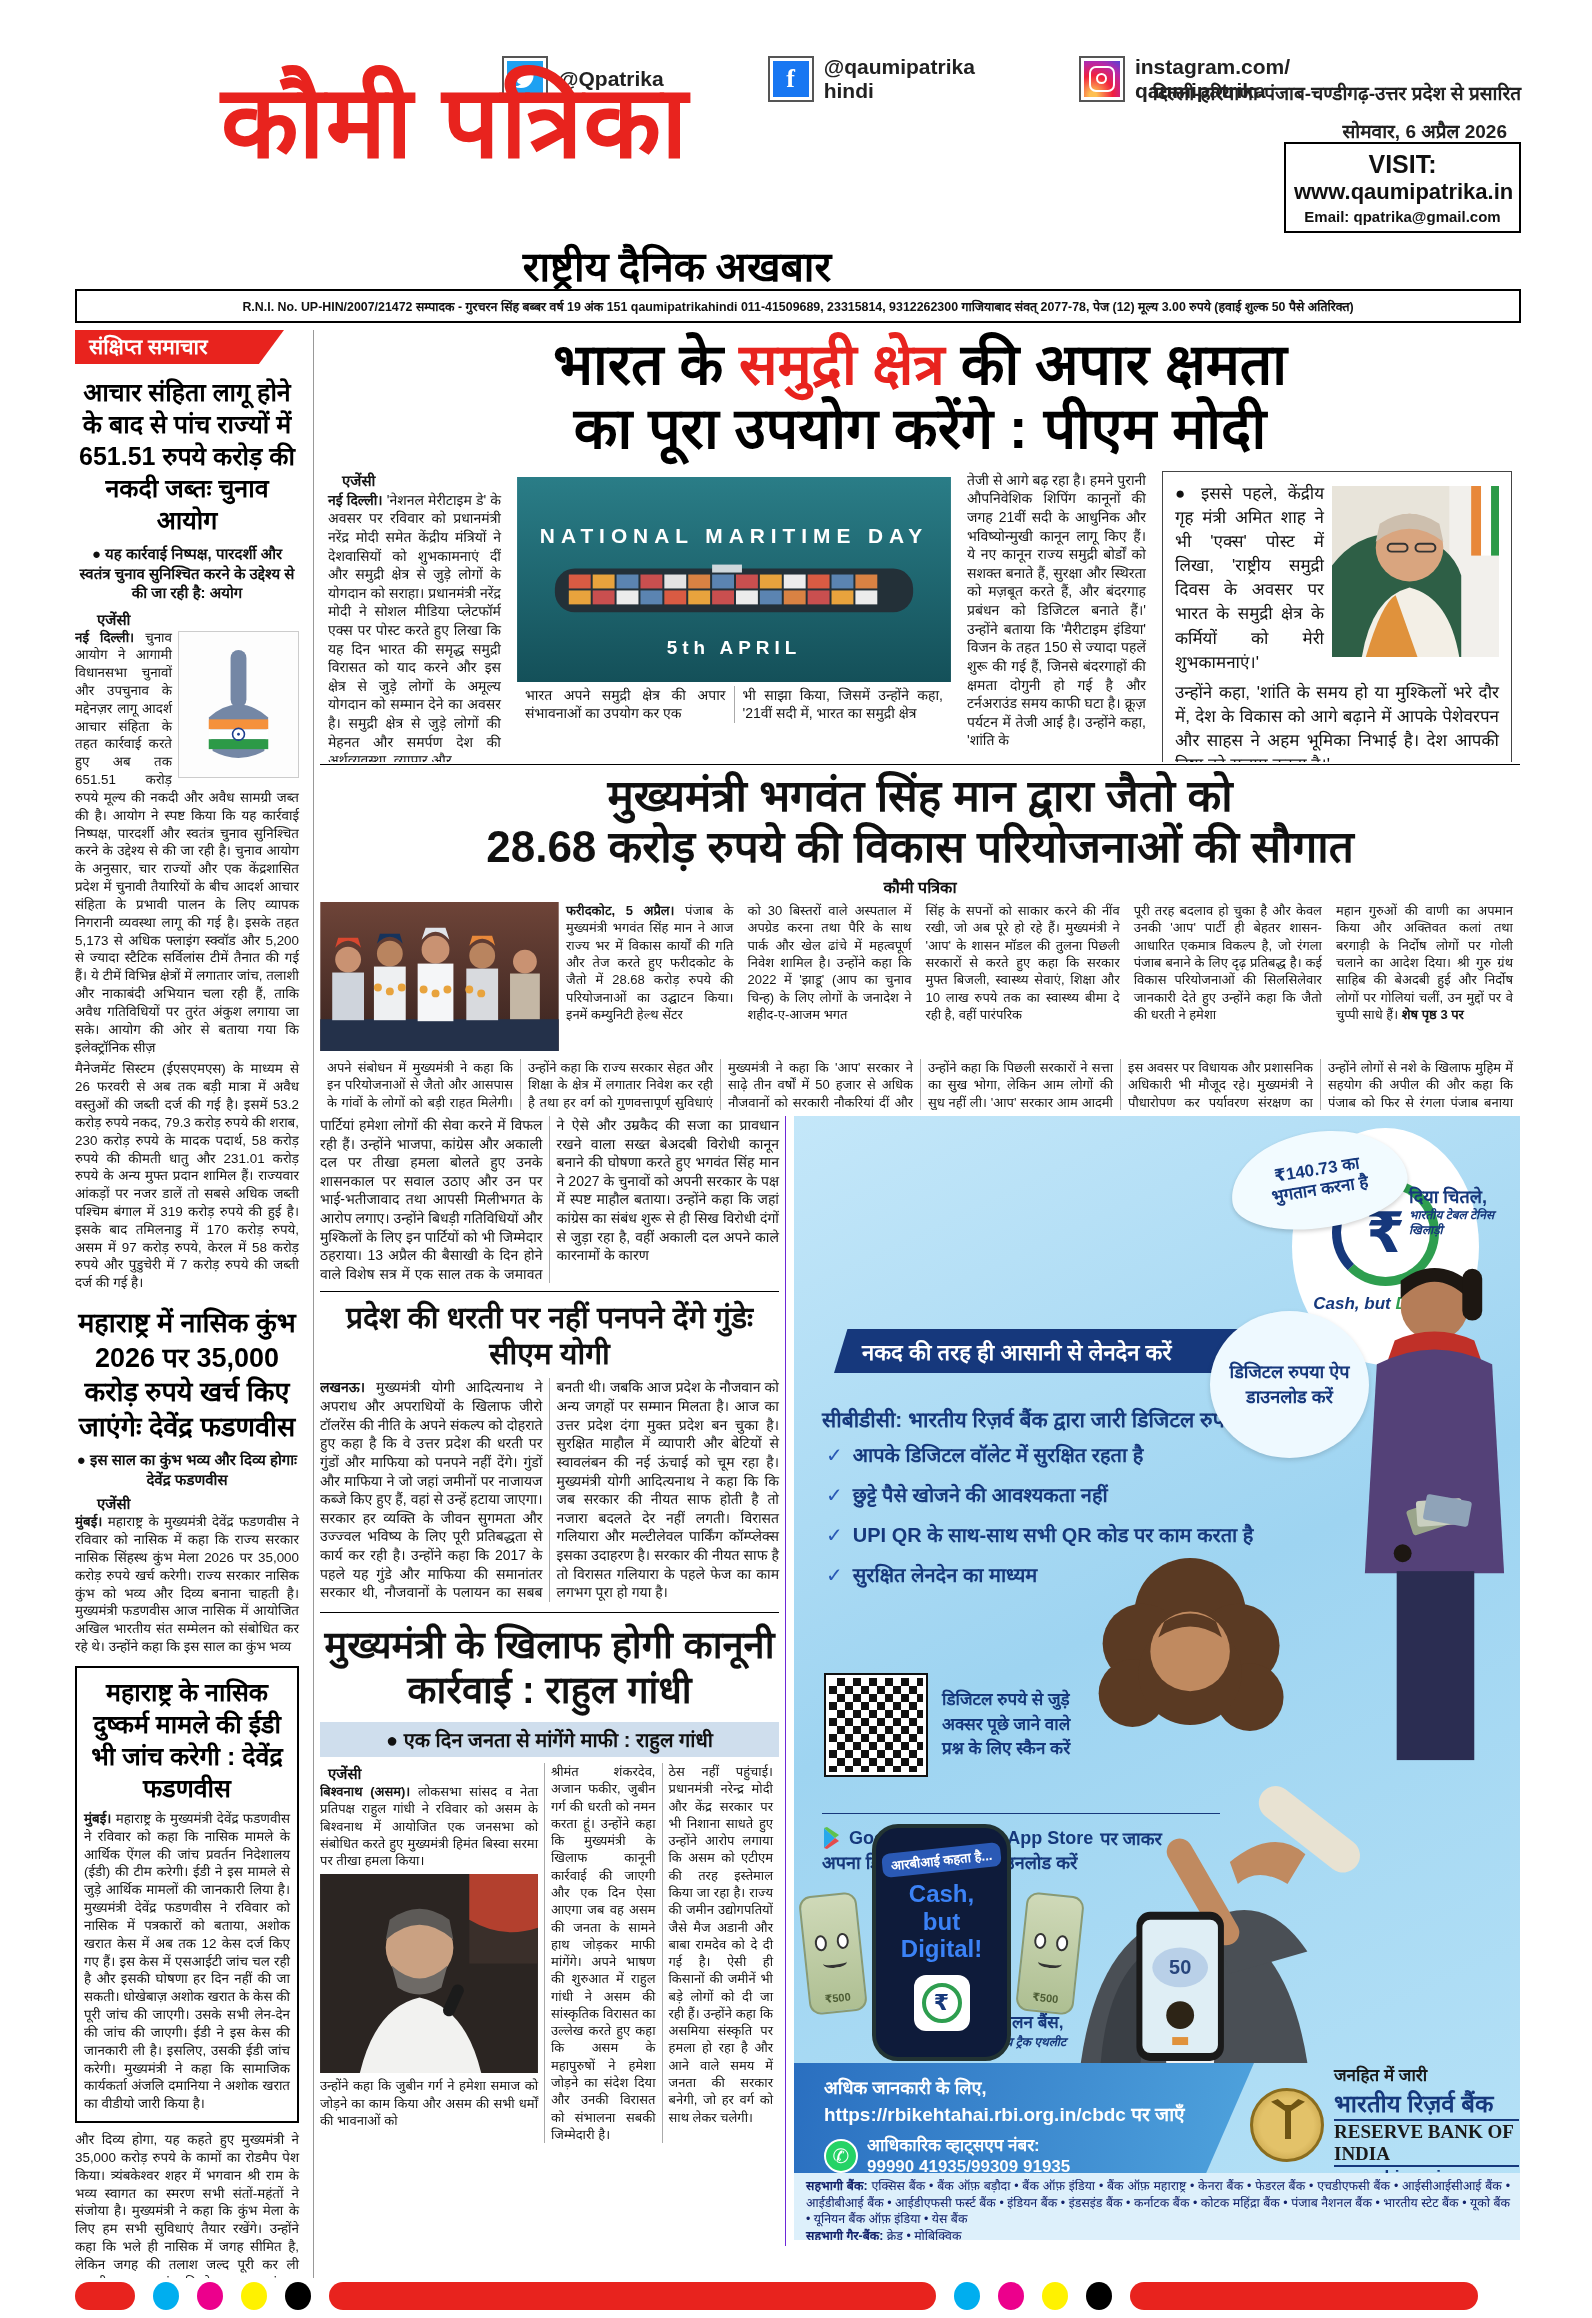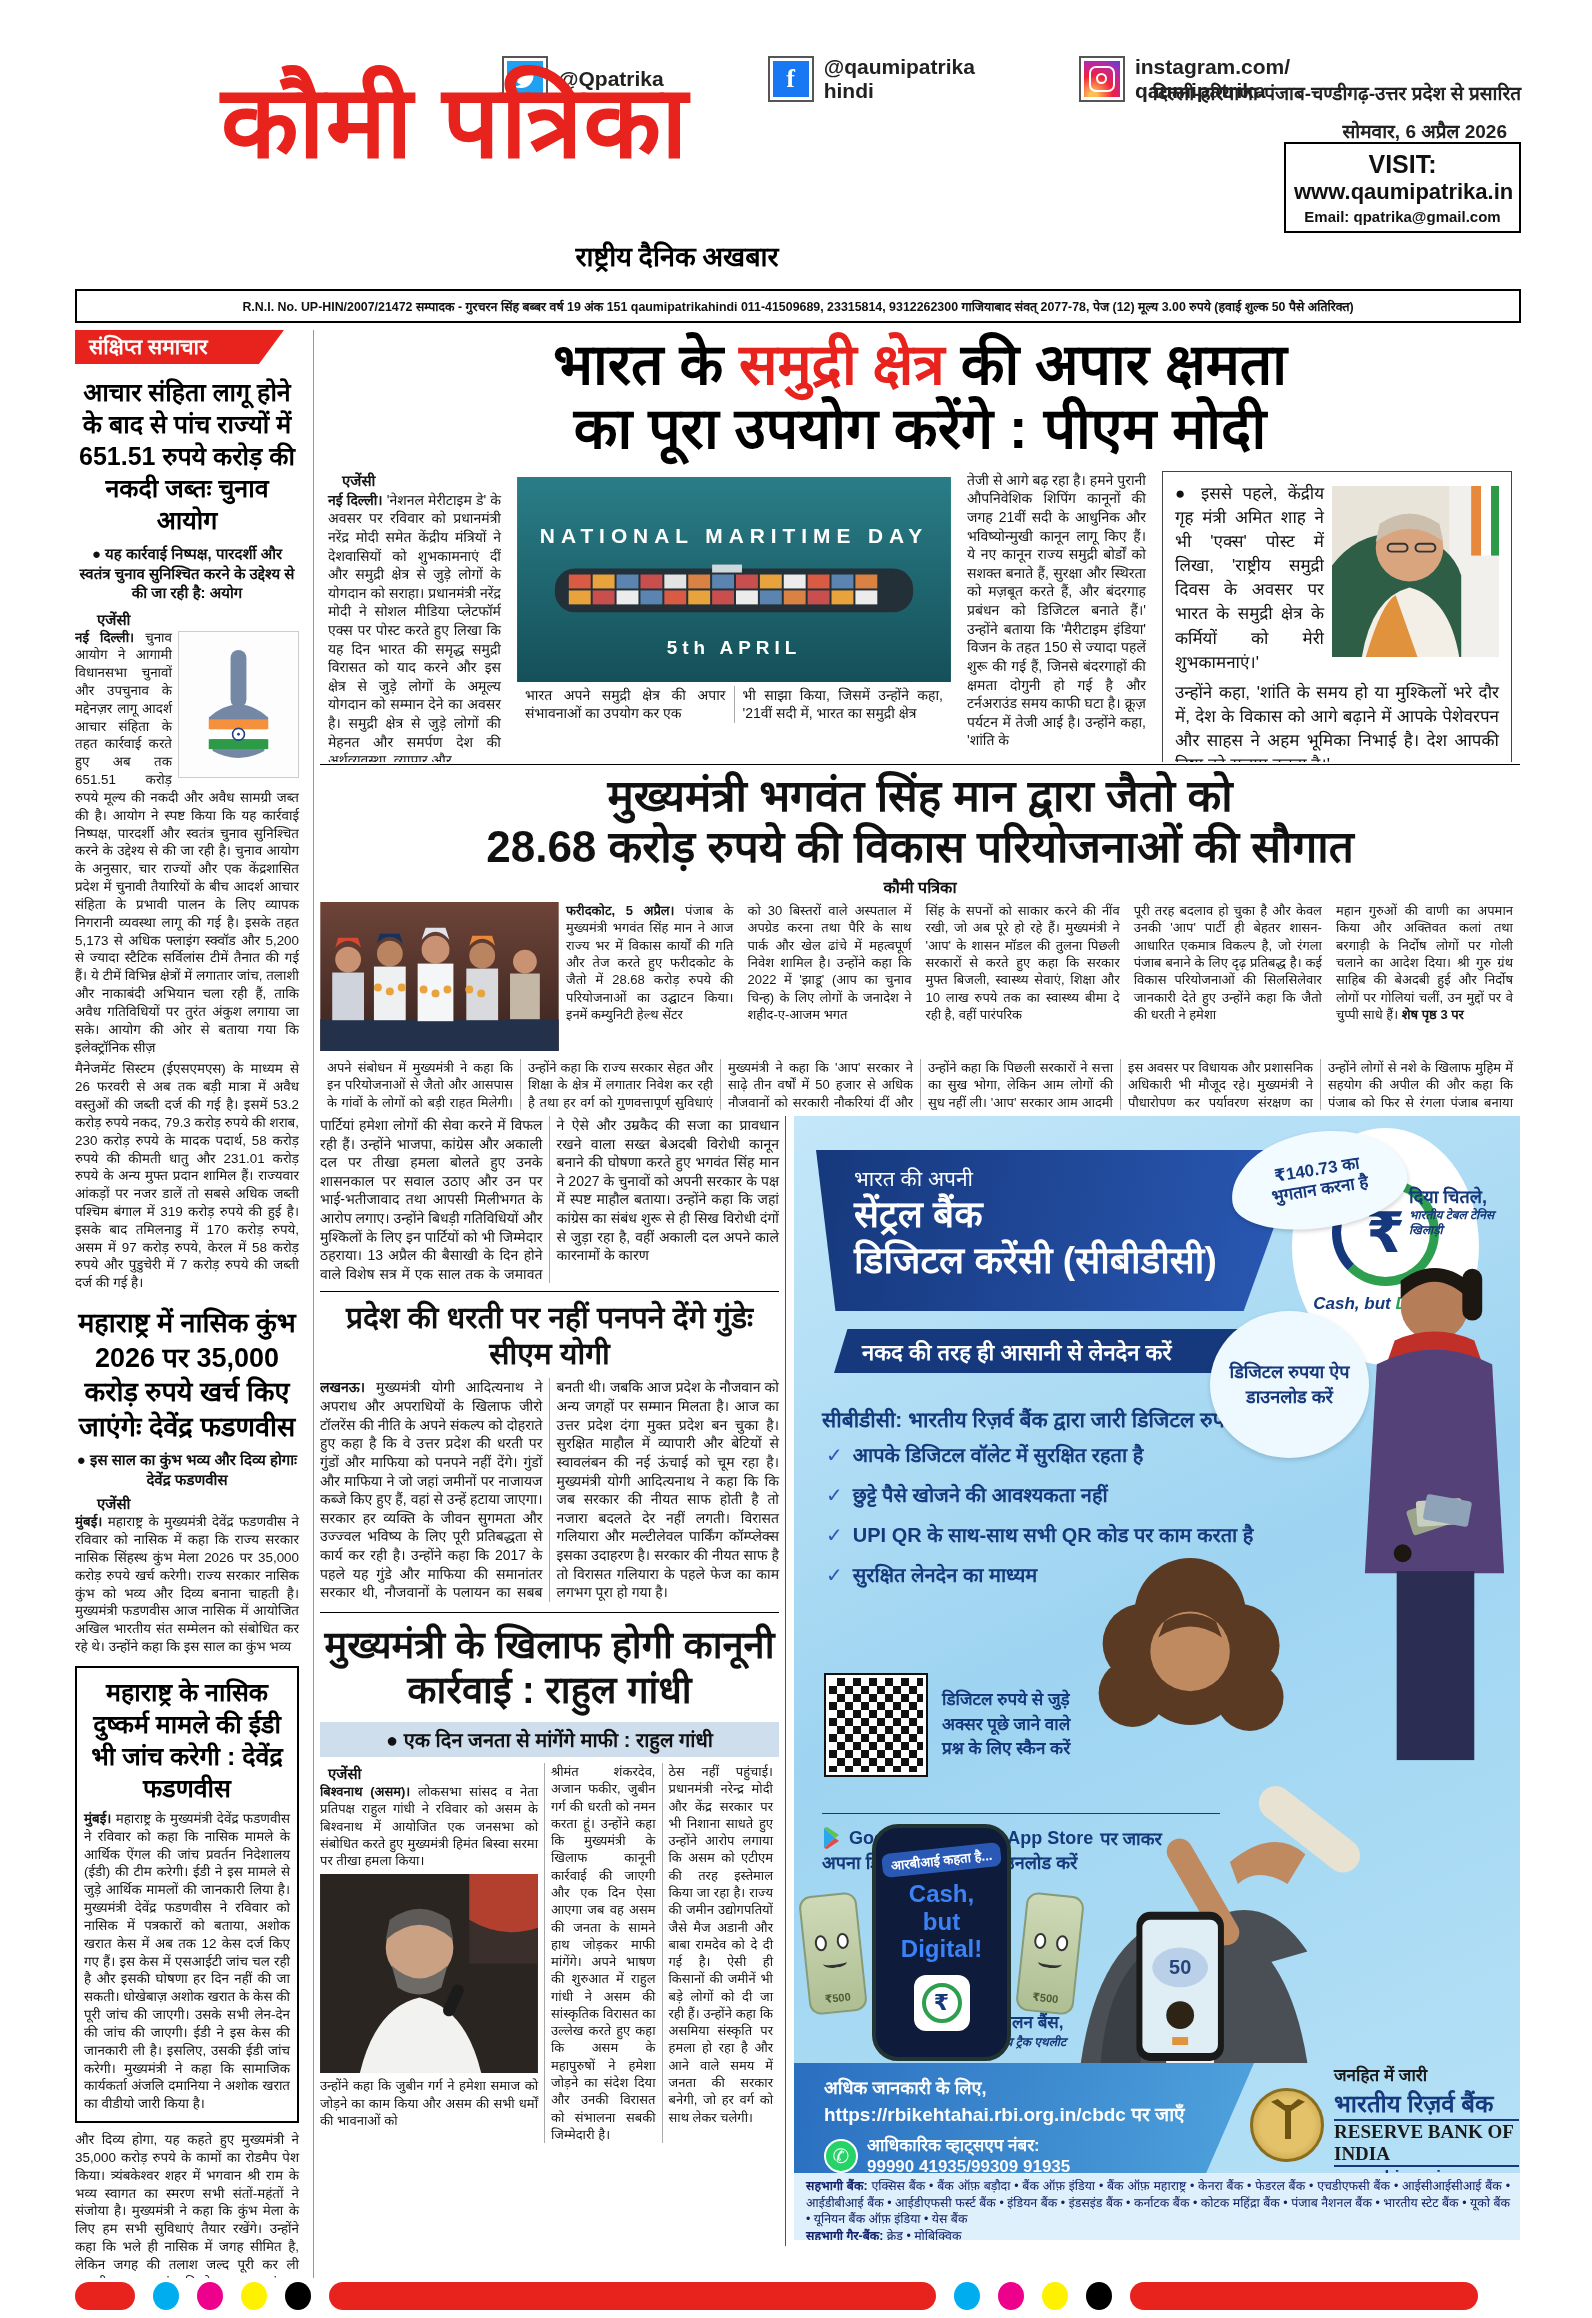--- a/index.html
+++ b/index.html
@@ -22,21 +22,21 @@
   .ig .lens { width:11px; height:11px; border:2.5px solid #fff; border-radius:50%; position:absolute; left:5px; top:5px; }
   .social-label { font-size:21px; font-weight:bold; line-height:1.15; color:#222; }
   .masthead { left:221px; top:72px; width:647px; font-size:101px; font-weight:900; color:#e8231e; letter-spacing:1px; line-height:1.0; white-space:nowrap; }
   .mast-right { left:876px; top:80px; width:645px; }
   .region-line { text-align:right; font-size:19px; font-weight:bold; color:#222; }
   .date-line { text-align:right; font-size:19px; font-weight:bold; color:#222; margin-top:12px; padding-right:14px; }
   .visit-box { position:absolute; right:0; top:62px; width:237px; border:2px solid #000; padding:6px 8px; text-align:center; background:#fff; }
   .visit-box .v1 { font-size:25px; font-weight:900; }
   .visit-box .v2 { font-size:22px; font-weight:900; }
   .visit-box .v3 { font-size:15px; font-weight:bold; margin-top:3px; }
-  .tagline { left:299px; top:237px; width:756px; text-align:center; font-size:27px; font-weight:900; font-family:"Liberation Serif","DejaVu Serif",serif; color:#000; }
+  .tagline { left:299px; top:237px; width:756px; text-align:center; font-size:41px; font-weight:900; font-family:"Liberation Serif","DejaVu Serif",serif; color:#000; }
   .rni-bar { left:75px; top:289px; width:1446px; height:34px; border:2px solid #000; display:flex; align-items:center; justify-content:center; font-size:12.4px; font-weight:bold; color:#111; }
   
   .kicker { background:#e8231e; color:#fff; font-weight:900; font-size:21px; padding:2px 14px 4px; clip-path:polygon(0 0,100% 0,88% 100%,0 100%); width:209px; }
   .h-left { font-size:25px; font-weight:900; line-height:1.28; text-align:center; color:#000; }
   .bullet { font-size:15px; font-weight:bold; line-height:1.3; text-align:center; }
   .agency { font-weight:900; font-size:15px; padding-left:22px; }
   .bodytxt { font-size:13.4px; line-height:1.33; text-align:justify; color:#151515; }
   .lead-word { font-weight:900; }
   .colrow { display:flex; }
   .colrow > div + div { border-left:1px solid #aaa; }
@@ -424,25 +424,20 @@
           </svg>
         </div>
         <div class="bodytxt" style="font-size:13px; margin-top:4px">उन्होंने कहा कि जुबीन गर्ग ने हमेशा समाज को जोड़ने का काम किया और असम की सभी धर्मों की भावनाओं को</div>
       </div>
       <div class="c bodytxt" style="width:119px">श्रीमंत शंकरदेव, अजान फकीर, जुबीन गर्ग की धरती को नमन करता हूं। उन्होंने कहा कि मुख्यमंत्री के खिलाफ कानूनी कार्रवाई की जाएगी और एक दिन ऐसा आएगा जब वह असम की जनता के सामने हाथ जोड़कर माफी मांगेंगे। अपने भाषण की शुरुआत में राहुल गांधी ने असम की सांस्कृतिक विरासत का उल्लेख करते हुए कहा कि असम के महापुरुषों ने हमेशा जोड़ने का संदेश दिया और उनकी विरासत को संभालना सबकी जिम्मेदारी है।</div>
       <div class="c bodytxt" style="width:119px">ठेस नहीं पहुंचाई। प्रधानमंत्री नरेन्द्र मोदी और केंद्र सरकार पर भी निशाना साधते हुए उन्होंने आरोप लगाया कि असम को एटीएम की तरह इस्तेमाल किया जा रहा है। राज्य की जमीन उद्योगपतियों जैसे मैज अडानी और बाबा रामदेव को दे दी गई है। ऐसी ही किसानों की जमीनें भी बड़े लोगों को दी जा रही हैं। उन्होंने कहा कि असमिया संस्कृति पर हमला हो रहा है और आने वाले समय में जनता की सरकार बनेगी, जो हर वर्ग को साथ लेकर चलेगी।</div>
     </div>
   </div>
 
   <div class="abs ad">
-    <div class="ad-banner1">
-      <div class="a1">भारत की अपनी</div>
-      <div class="a2">सेंट्रल बैंक</div>
-      <div class="a2">डिजिटल करेंसी (सीबीडीसी)</div>
-    </div>
     <div class="ad-banner2">नकद की तरह ही आसानी से लेनदेन करें</div>
     <div class="ad-logo">
       <div class="erupee">₹</div>
       <div class="cbd"><span>Cash, but </span><span class="g">Digital !</span></div>
     </div>
     <div class="ad-sub">सीबीडीसी: भारतीय रिज़र्व बैंक द्वारा जारी डिजिटल रुपया</div>
     <div class="ad-checks">
       <div class="chk">
           <span class="mark">✓</span>
           <span>आपके डिजिटल वॉलेट में सुरक्षित रहता है</span>

